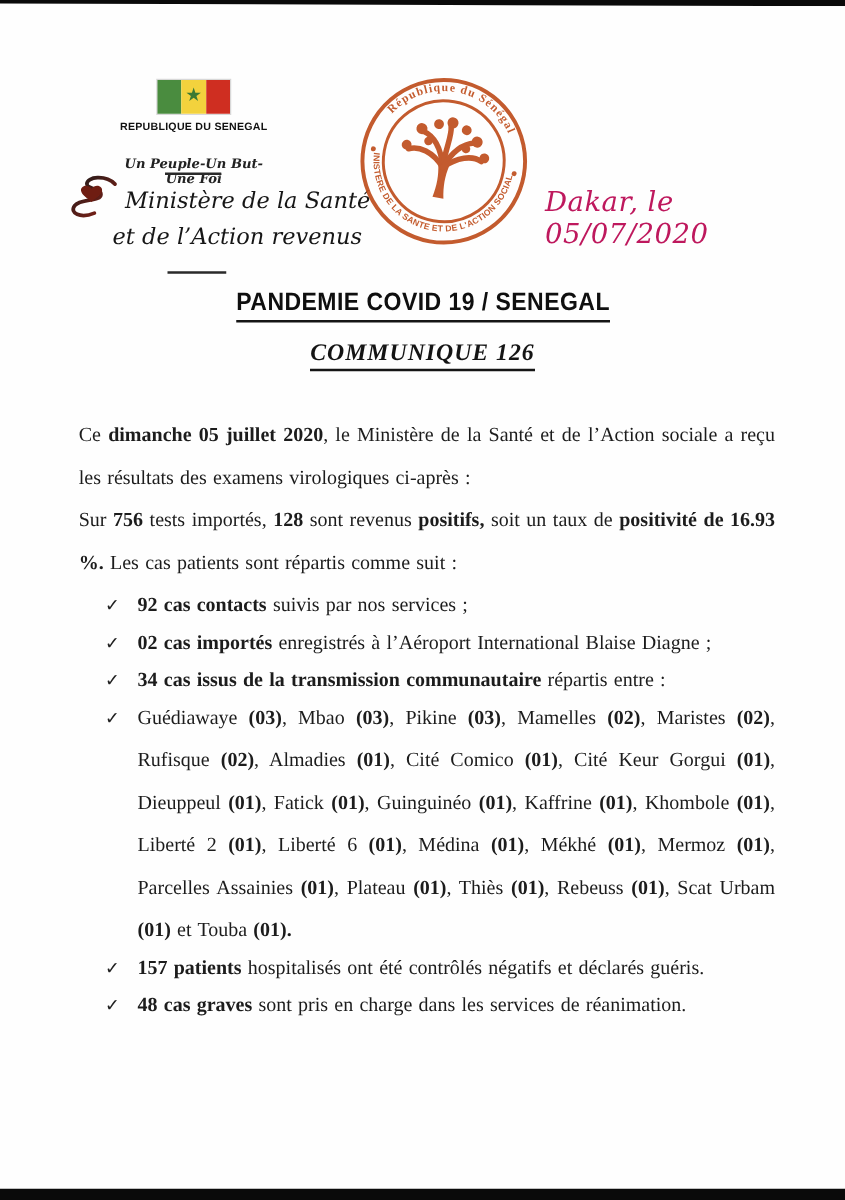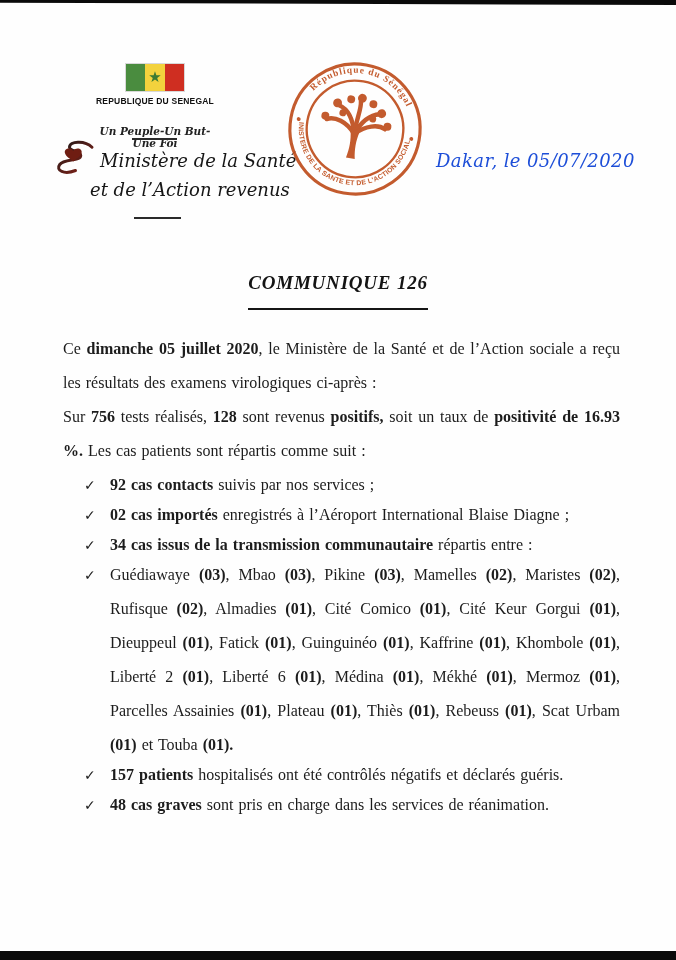--- a/index.html
+++ b/index.html
@@ -22,31 +22,31 @@
   .divider{position:absolute;height:2px;background:#2a2a2a;}
   .divider.d1{left:132px;top:138px;width:45px;}
   .divider.d2{left:134px;top:217px;width:47px;}
   .ministry-logo{position:absolute;left:50px;top:138px;width:48px;height:38px;}
   .ministry-name{position:absolute;left:90px;top:146px;font-style:italic;
                  font-family:"DejaVu Serif",serif;font-size:18px;color:#161616;line-height:29px;}
   .ministry-name .l1{padding-left:10px;}
   .seal{position:absolute;left:286px;top:60px;width:138px;height:138px;
         transform:rotate(10deg);opacity:.92;}
   .date-line{position:absolute;left:436px;top:150px;font-style:italic;
-             font-family:"DejaVu Serif",serif;font-size:18px;letter-spacing:.4px;color:#1d4ed8;}
+             font-family:"DejaVu Serif",serif;font-size:22px;letter-spacing:.4px;color:#be185d;}
 
   
   .doc-title{position:absolute;top:231px;left:0;width:100%;text-align:center;}
   .doc-title span{display:inline-block;transform:scaleX(.92);
       font-family:"Liberation Sans",sans-serif;font-weight:bold;font-size:20px;
       letter-spacing:.4px;color:#0f0f0f;border-bottom:2.5px solid #151515;padding-bottom:2px;}
   .doc-subtitle{position:absolute;top:272px;left:0;width:100%;text-align:center;}
   .doc-subtitle span{display:inline-block;font-family:"Liberation Serif",serif;
       font-weight:bold;font-style:italic;font-size:19px;letter-spacing:.8px;color:#141414;
-      border-bottom:2px solid #151515;padding-bottom:14px;}
+      border-bottom:2px solid #151515;padding-bottom:1px;}
 
   
   .body-text{position:absolute;left:63px;right:56px;top:332px;font-size:16px;
              line-height:34px;text-align:justify;word-spacing:1px;color:#1c1c1c;}
   .para{margin:0;}
   .bullets{margin:4px 0 0 0;padding:0;list-style:none;}
   .bullet{position:relative;padding-left:47px;margin-top:-4px;}
   .check{position:absolute;left:21px;top:0;font-family:"DejaVu Sans",sans-serif;
          font-size:14px;color:#222;}
   .b{font-weight:bold;}
@@ -123,27 +123,30 @@
           <circle cx="94" cy="50" r="4.5"></circle>
         <circle cx="102" cy="62" r="4"></circle>
           <circle cx="55" cy="56" r="3.5"></circle>
         <circle cx="86" cy="57" r="3.5"></circle>
       </g>
     </g>
   </svg>
 
   <div class="date-line">Dakar, le 05/07/2020</div>
 
+  <div class="doc-title">
+    <span>PANDEMIE COVID 19 / SENEGAL</span>
+  </div>
   <div class="doc-subtitle">
     <span>COMMUNIQUE 126</span>
   </div>
 
   <div class="body-text">
     <p class="para"><span>Ce </span><span class="b">dimanche 05 juillet 2020</span><span>, le Ministère de la Santé et de l’Action sociale a reçu les résultats des examens virologiques ci-après :</span></p>
-    <p class="para"><span>Sur </span><span class="b">756</span><span> tests réalisés, </span><span class="b">128</span><span> sont revenus </span><span class="b">positifs,</span><span> soit un taux de </span><span class="b">positivité de 16.93 %.</span><span>  Les cas patients sont répartis comme suit :</span></p>
+    <p class="para"><span>Sur </span><span class="b">756</span><span> tests importés, </span><span class="b">128</span><span> sont revenus </span><span class="b">positifs,</span><span> soit un taux de </span><span class="b">positivité de 16.93 %.</span><span>  Les cas patients sont répartis comme suit :</span></p>
 
     <ul class="bullets">
       <li class="bullet">
         <span class="check">✓</span>
         <span><span class="b">92 cas contacts</span><span> suivis par nos services ;</span></span>
       </li>
       <li class="bullet">
         <span class="check">✓</span>
         <span><span class="b">02 cas importés</span><span> enregistrés à l’Aéroport International Blaise Diagne ;</span></span>
       </li>

